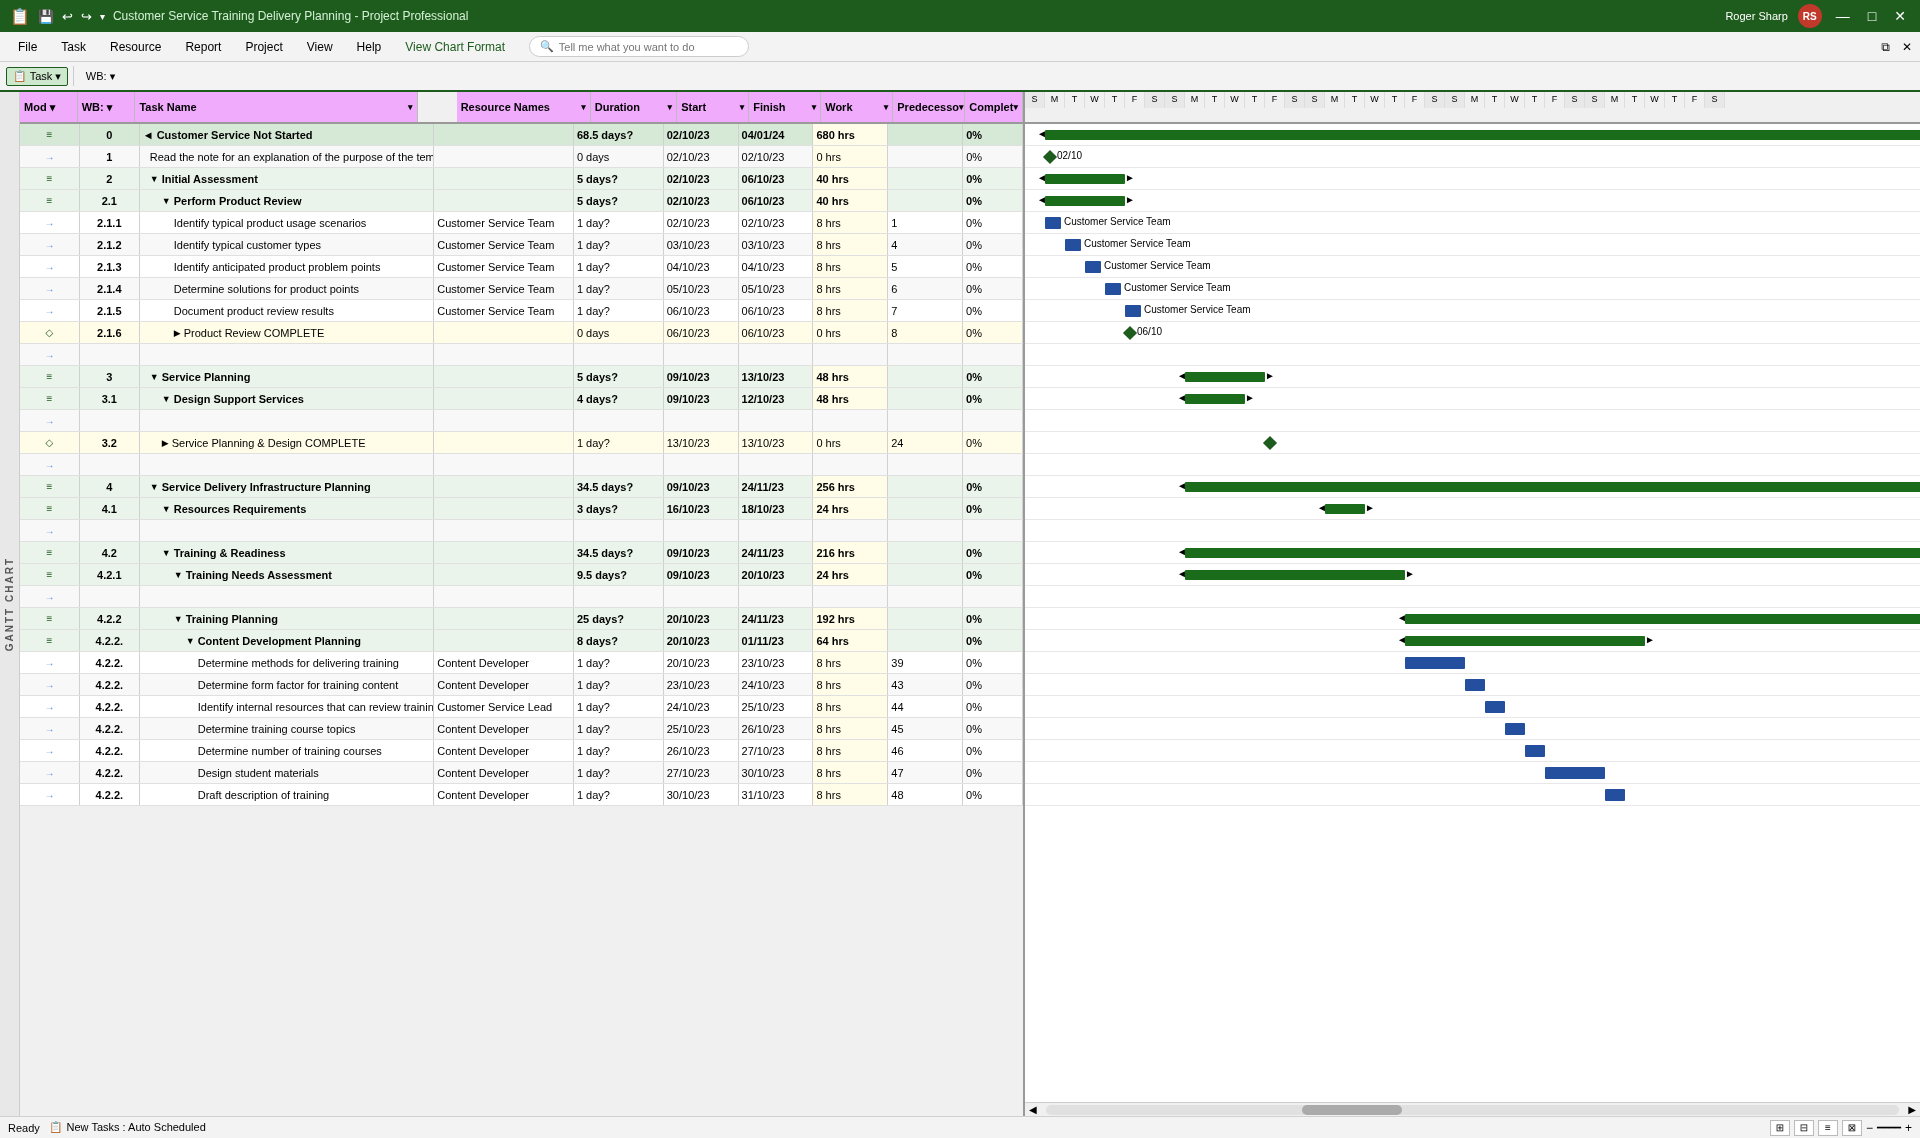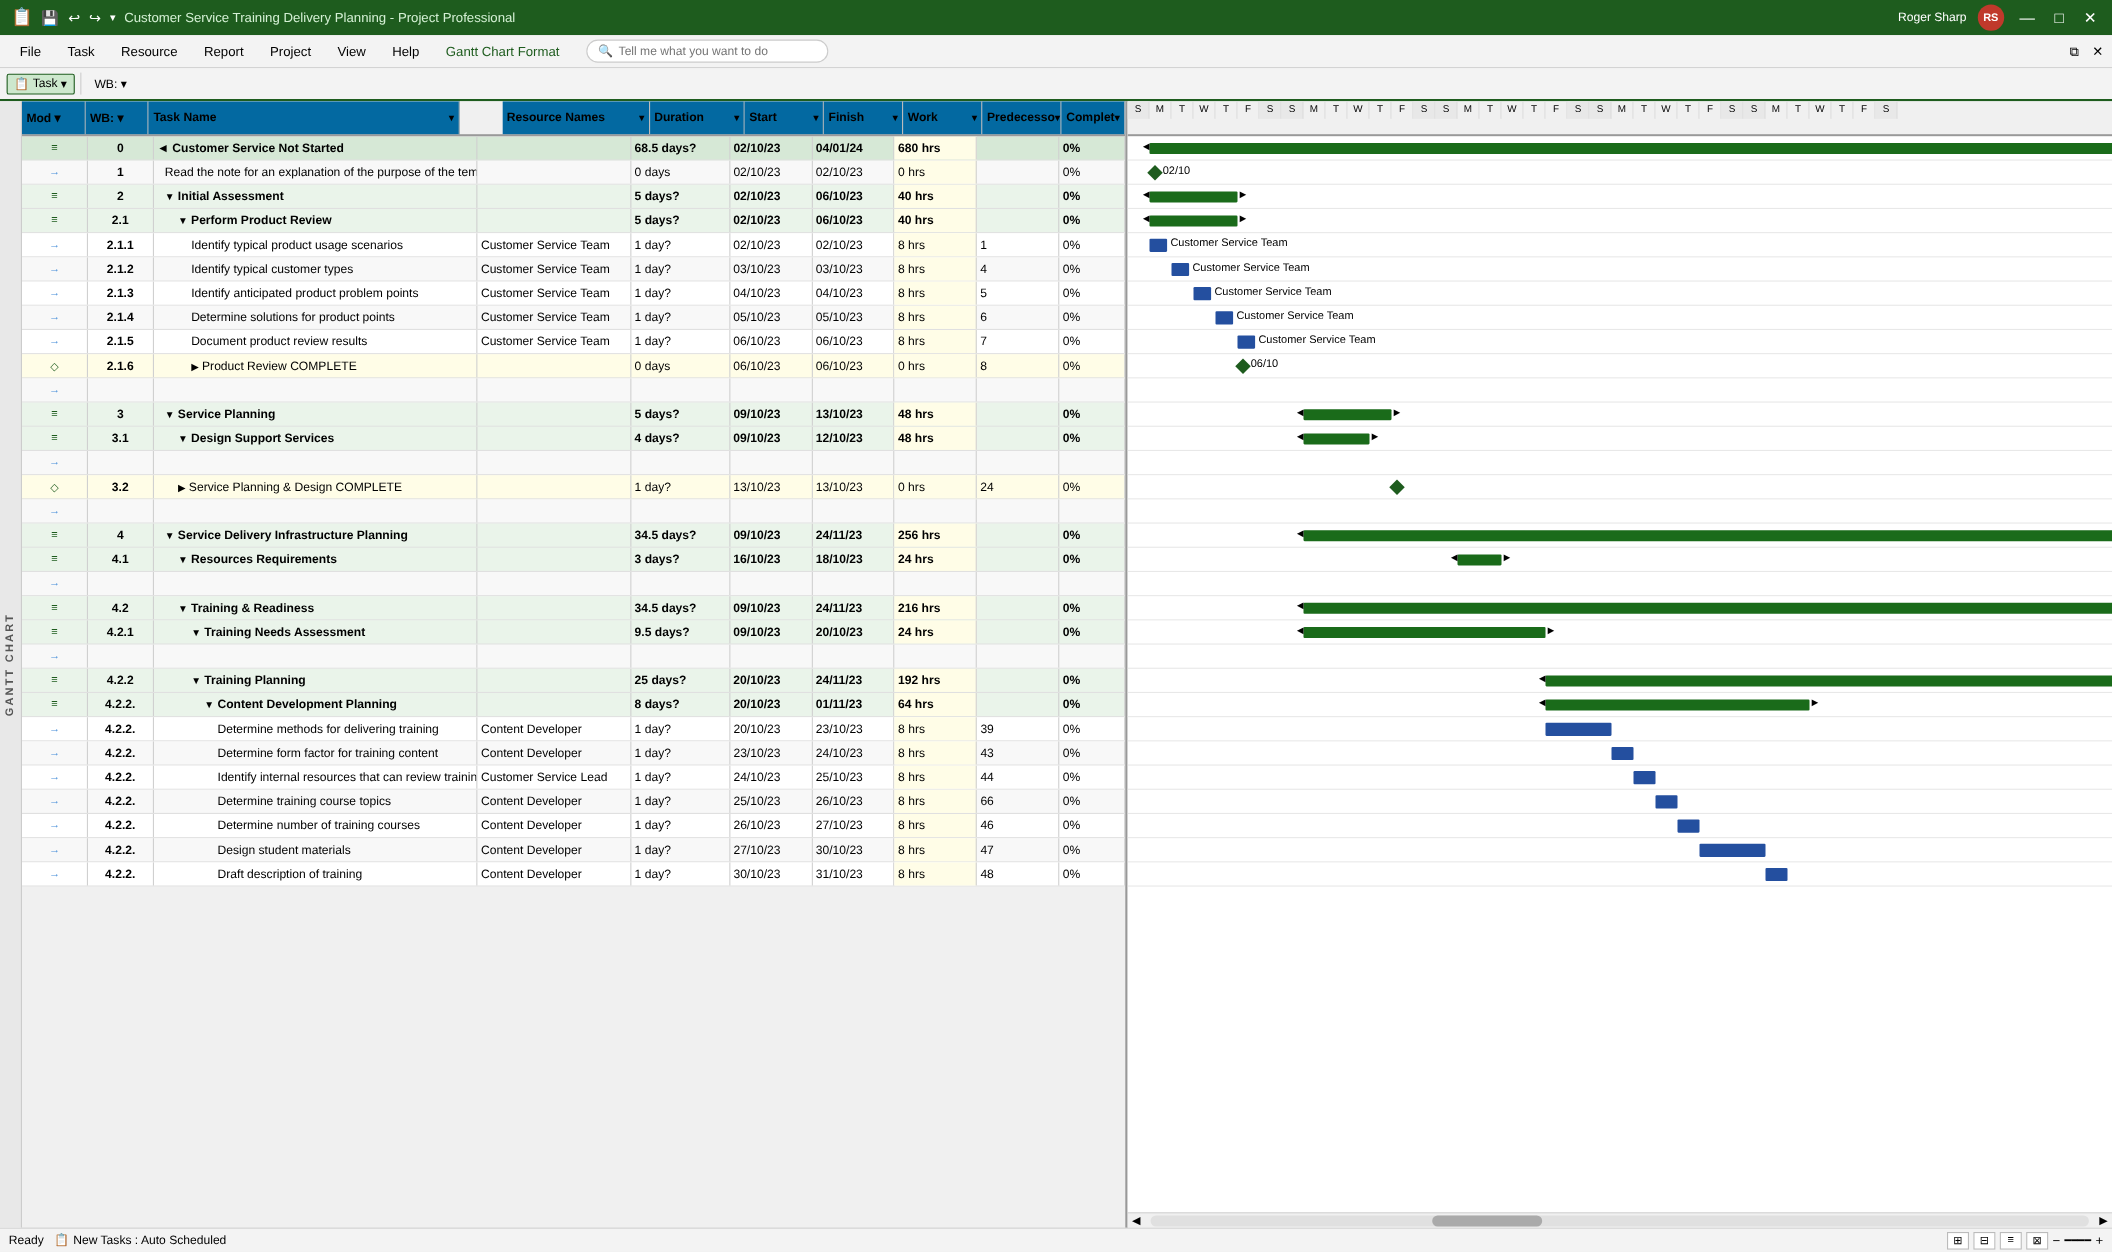--- a/index.html
+++ b/index.html
@@ -111,21 +111,21 @@
       height: 32px;
       align-items: stretch;
     }
     .col-header {
       border-right: 1px solid #bbb;
       display: flex;
       align-items: center;
       padding: 0 4px;
       font-weight: 600;
       font-size: 11px;
-      background: #0369a1;
+      background: #f0abfc;
       cursor: pointer;
       white-space: nowrap;
       overflow: hidden;
     }
     .col-mode { width: 60px; }
     .col-wb { width: 60px; }
     .col-taskname { width: 295px; }
     .col-resnames { width: 140px; margin-left: 39px; }
     .col-duration { width: 90px; }
     .col-start { width: 75px; }
@@ -316,21 +316,21 @@
 </div>
 
 <div id="menubar">
   <span class="menu-item">File</span>
   <span class="menu-item">Task</span>
   <span class="menu-item">Resource</span>
   <span class="menu-item">Report</span>
   <span class="menu-item">Project</span>
   <span class="menu-item">View</span>
   <span class="menu-item">Help</span>
-  <span class="menu-item menu-gantt">Gantt Chart Format</span>
+  <span class="menu-item menu-gantt">View Chart Format</span>
   <div class="search-box">
     <span>🔍</span>
     <input type="text" placeholder="Tell me what you want to do" style="">
   </div>
   <div style="flex:1;"></div>
   <span style="font-size:12px; cursor:pointer; margin-right:8px;">⧉</span>
   <span style="font-size:12px; cursor:pointer;">✕</span>
 </div>
 
 <div id="toolbar">
@@ -777,21 +777,21 @@
       <div class="cell cell-mode">
             <span style="color:#4a90d9; font-size:10px;">→</span>
           </div>
       <div class="cell cell-wb">4.2.2.</div>
       <div class="cell cell-taskname indent5">Determine training course topics</div>
       <div class="cell cell-resnames">Content Developer</div>
       <div class="cell cell-duration">1 day?</div>
       <div class="cell cell-start">25/10/23</div>
       <div class="cell cell-finish">26/10/23</div>
       <div class="cell cell-work work-yellow">8 hrs</div>
-      <div class="cell cell-pred">66</div>
+      <div class="cell cell-pred">45</div>
       <div class="cell cell-complete">0%</div>
     </div>
         <div class="table-row row-normal">
       <div class="cell cell-mode">
             <span style="color:#4a90d9; font-size:10px;">→</span>
           </div>
       <div class="cell cell-wb">4.2.2.</div>
       <div class="cell cell-taskname indent5">Determine number of training courses</div>
       <div class="cell cell-resnames">Content Developer</div>
       <div class="cell cell-duration">1 day?</div>

